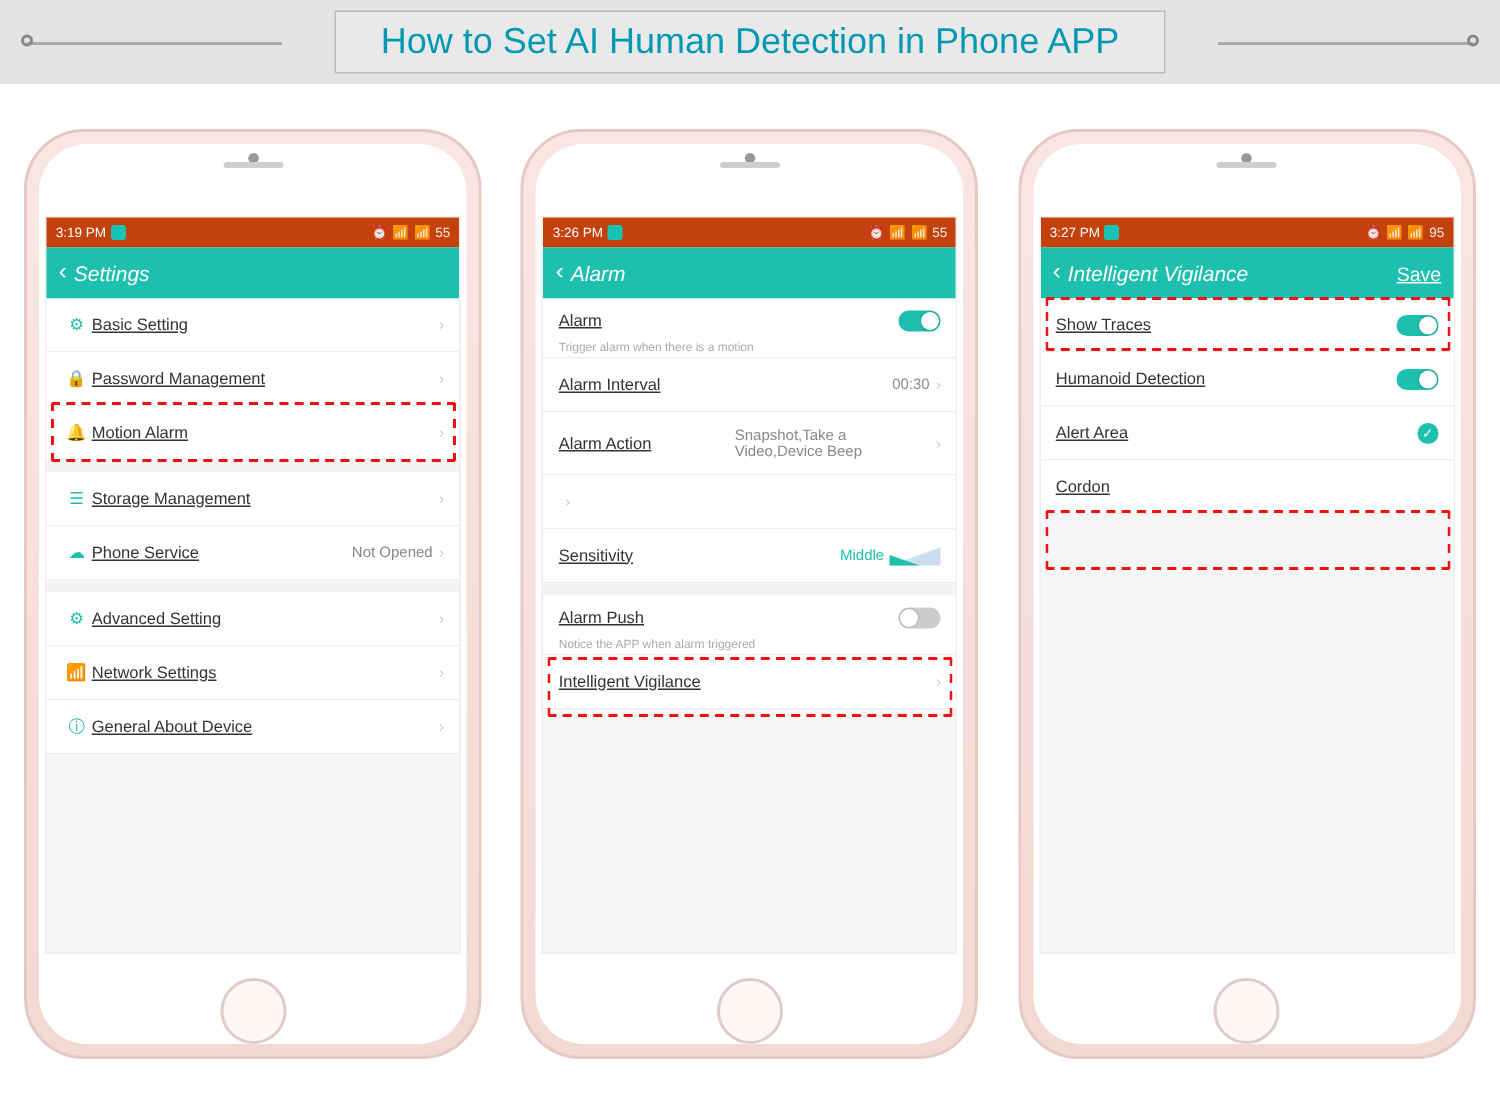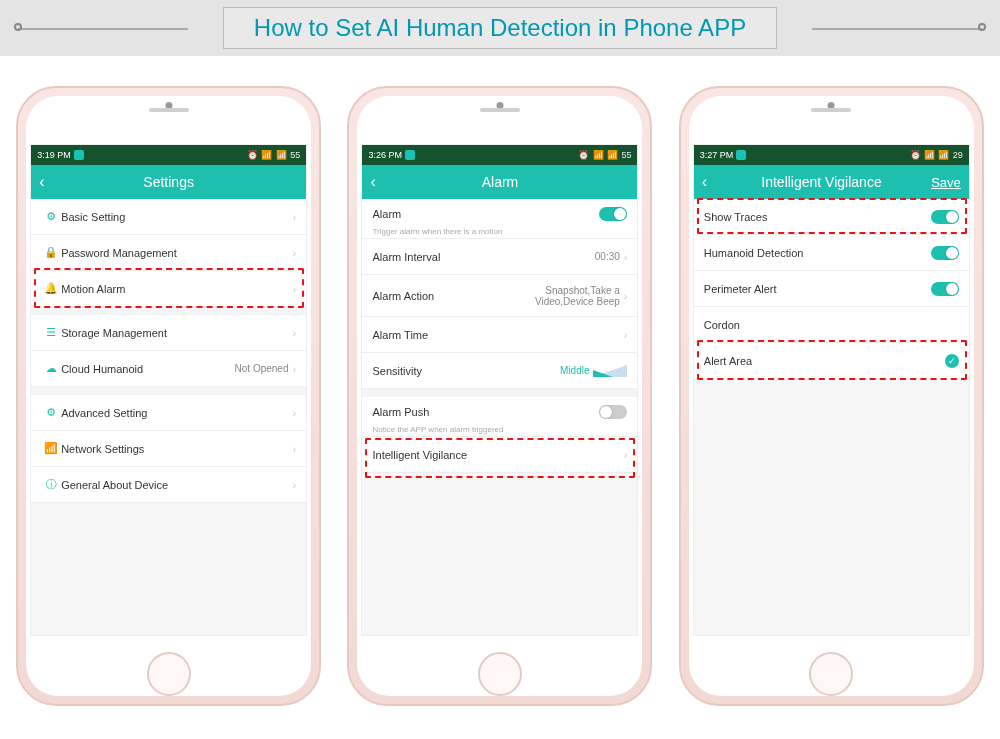--- a/index.html
+++ b/index.html
@@ -88,21 +88,21 @@
     flex: 1;
     background: #f6f6f6;
     display: flex;
     flex-direction: column;
     position: relative;
     border: 1px solid #eee;
   }
   
   .status-bar {
     height: 20px;
-    background: #14532d;
+    background: #c2410c;
     color: #fff;
     font-size: 9px;
     display: flex;
     align-items: center;
     justify-content: space-between;
     padding: 0 6px;
   }
   .status-left, .status-right { display: flex; align-items: center; gap: 3px; }
   .app-dot { width:10px;height:10px;background:#19c3b3;border-radius:2px;display:inline-block; }
   .status-icon { display:inline-block; opacity:.9; }
@@ -111,38 +111,38 @@
     height: 34px;
     background: #1dbfae;
     color: #fff;
     display: flex;
     align-items: center;
     padding: 0 8px;
     position: relative;
     font-size: 14px;
   }
   .app-header .back { width: 10px; font-size: 16px; }
-  .app-header .title { flex:1; text-align:center; }
+  .app-header .title { flex:1; text-align:left;font-style:italic; }
   .app-header .save { font-size: 13px; text-decoration: underline; }
   
   .list { background:#fff; }
   .row {
     display: flex;
     align-items: center;
     padding: 0 10px;
     min-height: 36px;
     border-bottom: 1px solid #eee;
     font-size: 11px;
     color: #333;
     background:#fff;
     position: relative;
   }
   .row .icon-slot { width: 20px; color:#1dbfae; display:flex; align-items:center; justify-content:center;}
-  .row .label { flex:1; }
-  .row .value { color:#888; font-size:10px; text-align:right; max-width:130px; }
+  .row .label { flex:1;text-decoration:underline; }
+  .row .value { color:#888; font-size:10px; max-width:130px; }
   .row .chev { color:#ccc; font-size:11px; padding-left:4px; }
   .row .sub { font-size:8px; color:#aaa; position:absolute; left:10px; bottom:2px; }
   .row.tall { min-height: 40px; padding-bottom:10px; }
   .gap { height: 8px; background:#f4f4f4; }
   
   .toggle { width:28px; height:14px; border-radius:8px; background:#ccc; position:relative; }
   .toggle.on { background:#1dbfae; }
   .toggle .knob { width:12px;height:12px;border-radius:50%;background:#fff;position:absolute;top:1px;left:1px;box-shadow:0 0 2px rgba(0,0,0,.3);}
   .toggle.on .knob { left:auto; right:1px; }
   
@@ -222,21 +222,21 @@
             <span class="chev">›</span>
           </div>
           <div class="gap"></div>
           <div class="row">
             <span class="icon-slot">☰</span>
             <span class="label">Storage Management</span>
             <span class="chev">›</span>
           </div>
           <div class="row">
             <span class="icon-slot">☁</span>
-            <span class="label">Cloud Humanoid</span>
+            <span class="label">Phone Service</span>
             <span class="value">Not Opened</span>
             <span class="chev">›</span>
           </div>
           <div class="gap"></div>
           <div class="row">
             <span class="icon-slot" style="color:#1dbfae">⚙</span>
             <span class="label">Advanced Setting</span>
             <span class="chev">›</span>
           </div>
           <div class="row">
@@ -290,21 +290,20 @@
             <span class="label">Alarm Interval</span>
             <span class="value">00:30</span>
             <span class="chev">›</span>
           </div>
           <div class="row" style="min-height:42px;">
             <span class="label">Alarm Action</span>
             <span class="value">Snapshot,Take a Video,Device Beep</span>
             <span class="chev">›</span>
           </div>
           <div class="row">
-            <span class="label">Alarm Time</span>
             <span class="chev">›</span>
           </div>
           <div class="row">
             <span class="label">Sensitivity</span>
             <span class="value" style="color:#1dbfae">Middle</span>
             <span class="sig-tri"></span>
           </div>
           <div class="gap"></div>
           <div class="row tall">
             <span class="label">Alarm Push</span>
@@ -331,21 +330,21 @@
       <div class="screen">
         <div class="status-bar">
           <div class="status-left">
             <span>3:27 PM</span>
             <span class="app-dot"></span>
           </div>
           <div class="status-right">
             <span class="status-icon">⏰</span>
             <span class="status-icon">📶</span>
             <span class="status-icon">📶</span>
-            <span class="status-icon">29</span>
+            <span class="status-icon">95</span>
           </div>
         </div>
         <div class="app-header">
           <span class="back">‹</span>
           <span class="title">Intelligent Vigilance</span>
           <span class="save">Save</span>
         </div>
         <div class="list">
           <div class="row">
             <span class="label">Show Traces</span>
@@ -353,31 +352,25 @@
                 <span class="knob"></span>
               </span>
           </div>
           <div class="row">
             <span class="label">Humanoid Detection</span>
             <span class="toggle on">
                 <span class="knob"></span>
               </span>
           </div>
           <div class="row">
-            <span class="label">Perimeter Alert</span>
-            <span class="toggle on">
-                <span class="knob"></span>
-              </span>
-          </div>
-          <div class="row">
-            <span class="label">Cordon</span>
-          </div>
-          <div class="row">
             <span class="label">Alert Area</span>
             <span class="check-badge">✓</span>
+          </div>
+          <div class="row">
+            <span class="label">Cordon</span>
           </div>
         </div>
         <div class="hl" style="left:3px; top:53px; width:270px; height:36px;"></div>
         <div class="hl" style="left:3px; top:195px; width:270px; height:40px;"></div>
       </div>
     </div>
     <div class="home-btn"></div>
   </div>
 
 </div>

